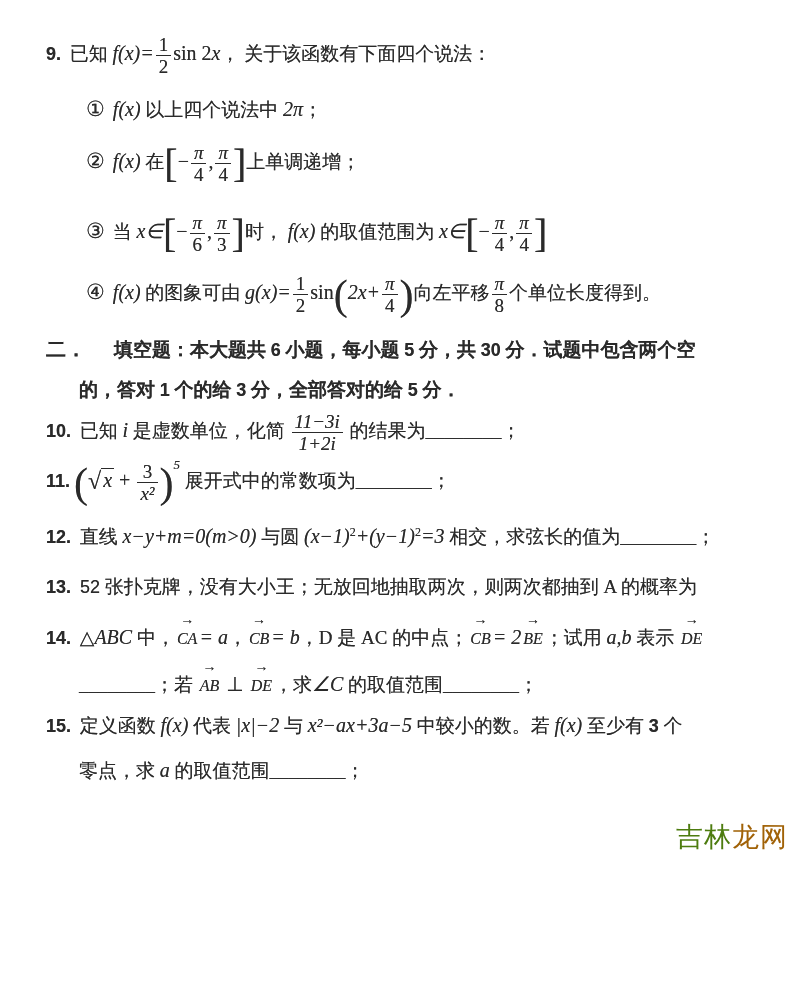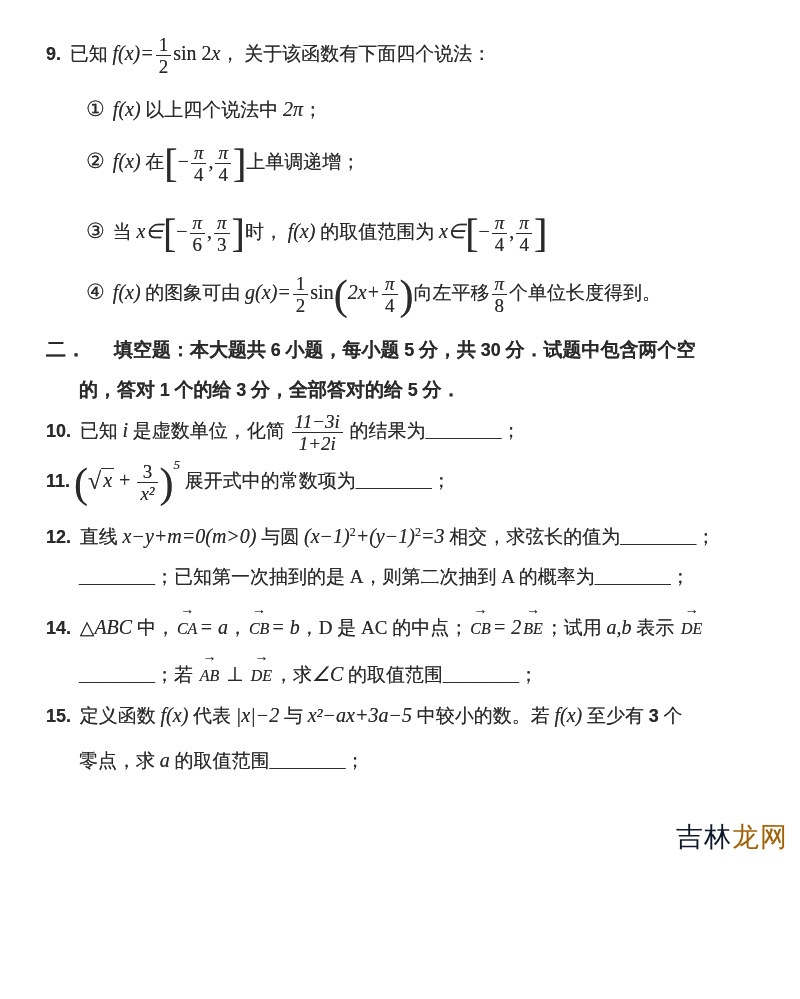--- a/index.html
+++ b/index.html
@@ -54,21 +54,21 @@
   .r-q12 { margin-top:18px; }
   .r-q13a { margin-top:22px; }
   .r-q13b { margin-top:12px; }
   .r-q14a { margin-top:14px; padding-top:8px; }
   .r-q14b { margin-top:10px; padding-top:8px; }
   .r-q15a { margin-top:12px; }
   .r-q15b { margin-top:16px; }
   .watermark { position:absolute; right:12px; bottom:14px;
                font-family:"Liberation Sans", sans-serif; font-size:27px;
                font-weight:500; letter-spacing:1px; text-shadow:none; }
-  .wm1 { color:#0f172a; }
+  .wm1 { color:#4d7c0f; }
   .wm2 { color:#a16207; }
 </style>
 </head>
 <body>
 
 <div class="page">
 
   <div class="row r-q9">
     <span class="qnum">9.</span><span class="zh"> 已知 </span><span class="mi">f(x)=</span><span class="frac"><span class="fn">1</span><span class="fd">2</span></span><span class="mr">sin 2</span><span class="mi">x</span><span class="zh">， 关于该函数有下面四个说法：</span>
   </div>
@@ -102,22 +102,22 @@
   </div>
 
   <div class="row r-q11">
     <span class="qnum">11.</span><span class="paren">(</span><span class="mr sqrtg">√</span><span class="radx">x</span><span class="mr"> + </span><span class="frac"><span class="fn">3</span><span class="fd it">x²</span></span><span class="paren">)</span><span class="psup">5</span><span class="zh"> 展开式中的常数项为</span><span class="blank">________</span><span class="zh">；</span>
   </div>
 
   <div class="row r-q12">
     <span class="qnum">12.</span><span class="zh"> 直线 </span><span class="mi">x−y+m=0(m&gt;0)</span><span class="zh"> 与圆 </span><span class="mi">(x−1)</span><sup class="s2">2</sup><span class="mi">+(y−1)</span><sup class="s2">2</sup><span class="mi">=3</span><span class="zh"> 相交，求弦长的值为</span><span class="blank">________</span><span class="zh">；</span>
   </div>
 
-  <div class="row r-q13b indent2">
-    <span class="blank">________</span><span class="zh">；已知第一次抽到的是 A，则第二次抽到 A 的概率为</span><span class="blank">________</span><span class="zh">；</span>
+  <div class="row r-q13a">
+    <span class="qnum">13.</span><span class="ns"> 52</span><span class="zh"> 张扑克牌，没有大小王；无放回地抽取两次，则两次都抽到 A 的概率为</span>
   </div>
 
   <div class="row r-q14a">
     <span class="qnum">14.</span><span class="zh"> △</span><span class="mi">ABC</span><span class="zh"> 中，</span><span class="vec"><span class="va">→</span><span class="vl">CA</span></span><span class="mi">= a</span><span class="zh">，</span><span class="vec"><span class="va">→</span><span class="vl">CB</span></span><span class="mi">= b</span><span class="zh">，D 是 AC 的中点；</span><span class="vec"><span class="va">→</span><span class="vl">CB</span></span><span class="mi">= 2</span><span class="vec"><span class="va">→</span><span class="vl">BE</span></span><span class="zh">；试用 </span><span class="mi">a,b</span><span class="zh"> 表示 </span><span class="vec"><span class="va">→</span><span class="vl">DE</span></span>
   </div>
   <div class="row r-q14b indent2">
     <span class="blank">________</span><span class="zh">；若 </span><span class="vec"><span class="va">→</span><span class="vl">AB</span></span><span class="mr"> ⊥ </span><span class="vec"><span class="va">→</span><span class="vl">DE</span></span><span class="zh">，求</span><span class="mi">∠C</span><span class="zh"> 的取值范围</span><span class="blank">________</span><span class="zh">；</span>
   </div>
 
   <div class="row r-q15a">

